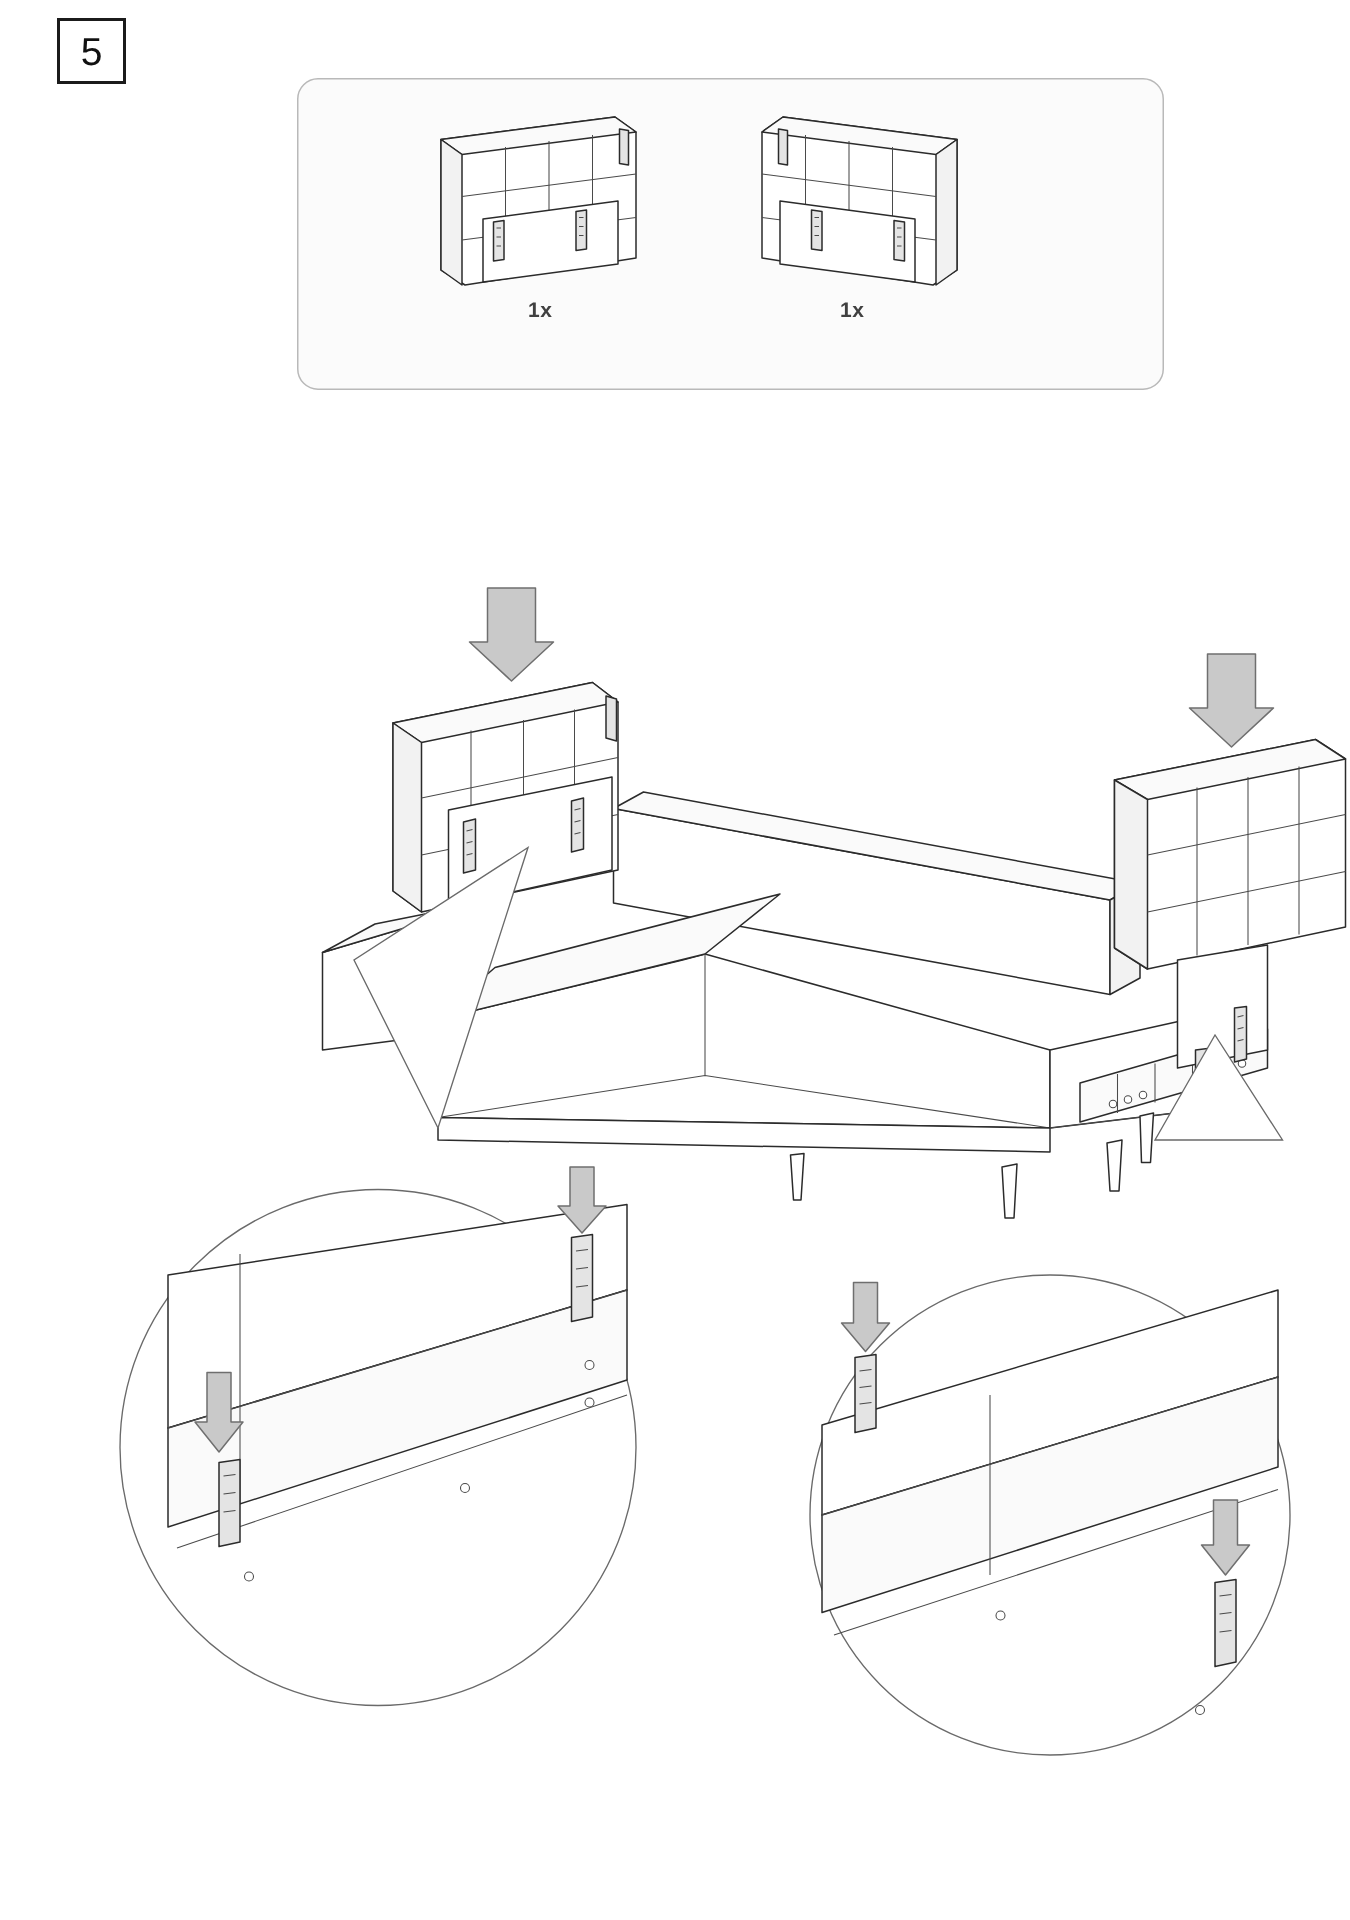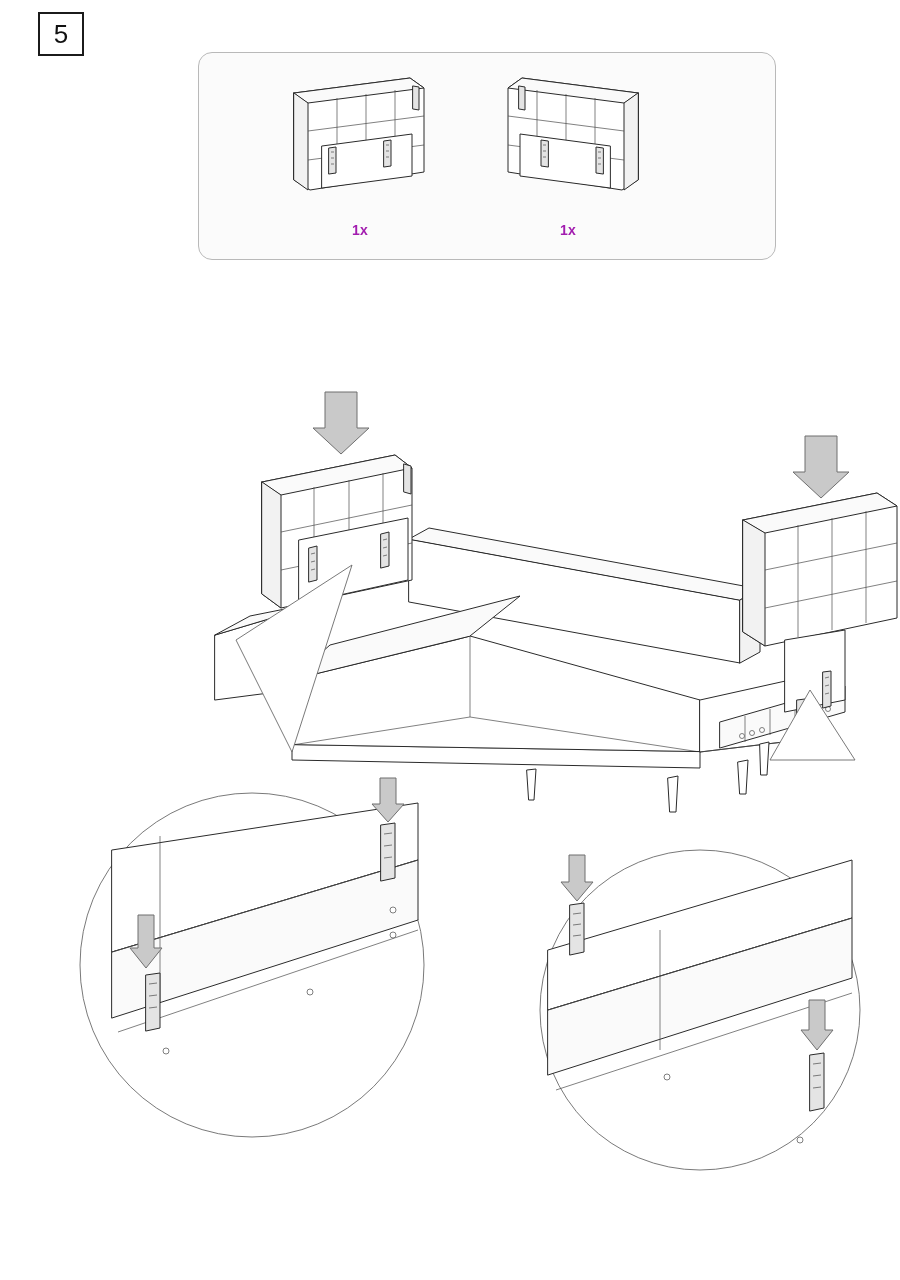--- a/index.html
+++ b/index.html
@@ -44,23 +44,22 @@
     height: 208px;
     border: 1px solid #b9b9b9;
     border-radius: 14px;
     background: #fbfbfb;
     box-sizing: border-box;
   }
   .part-count {
     position: absolute;
     font-size: 14px;
     font-weight: bold;
-    color: #a21caf;
+    color: #404040;
     letter-spacing: 0.3px;
-    margin-top: 24px;
   }
   .count-left  { left: 352px; top: 198px; }
   .count-right { left: 560px; top: 198px; }
   svg.layer {
     position: absolute;
     left: 0;
     top: 0;
     width: 900px;
     height: 1280px;
     pointer-events: none;

